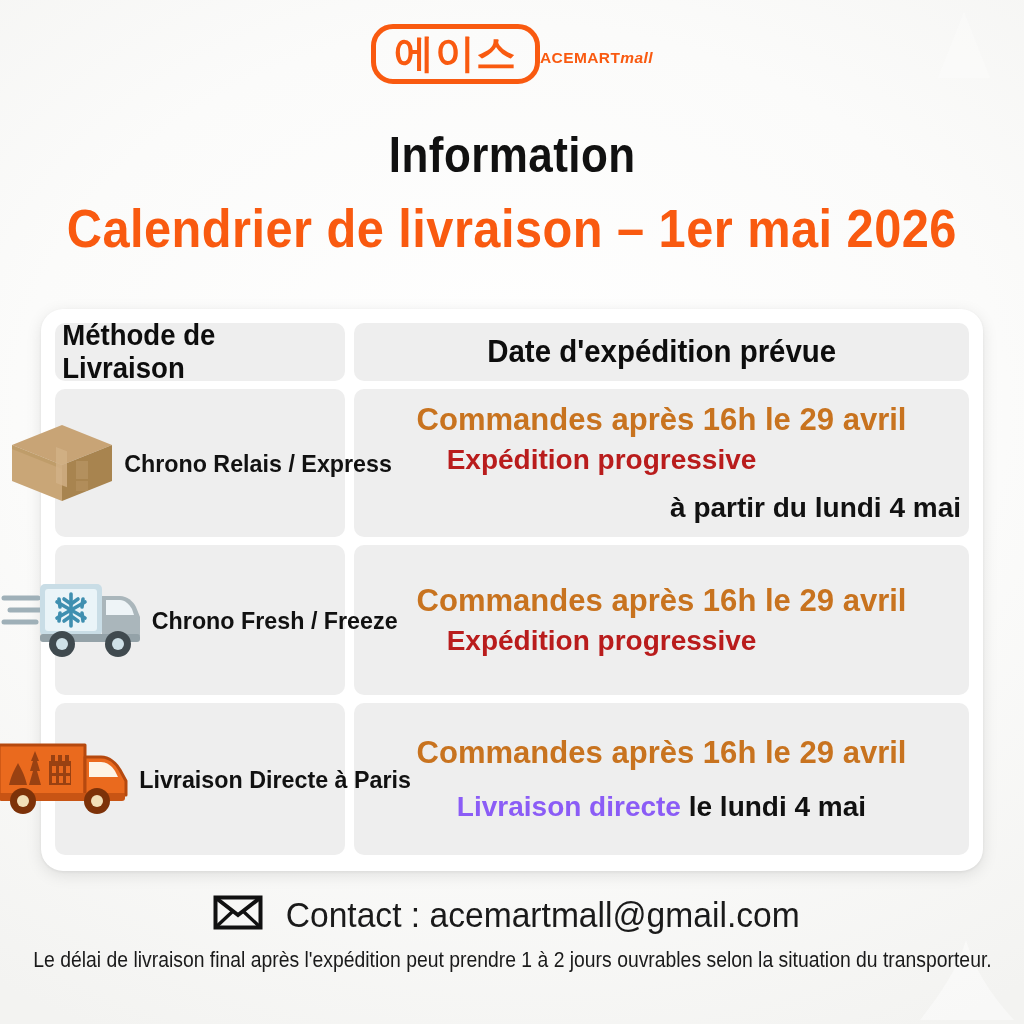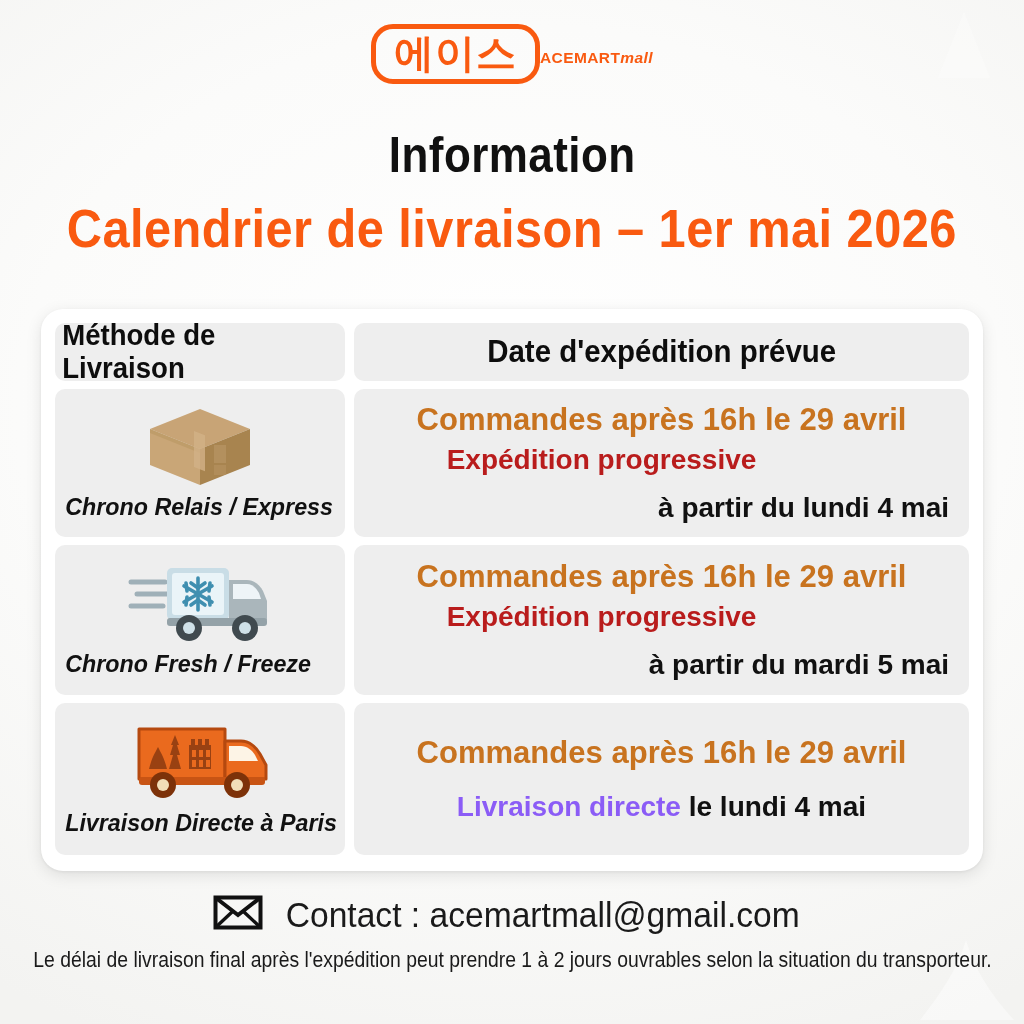--- a/index.html
+++ b/index.html
@@ -129,24 +129,24 @@
     font-weight: 700;
     color: #0d0d0d;
     font-size: 29px;
     transform: scaleX(.95);
   }
   .head-text.wide { font-size: 31px; }
 
   
   .method-cell {
     display: flex;
-    flex-direction: column;
+    flex-direction: row;
+    align-items: center;
     justify-content: center;
     padding: 8px 6px 10px;
-    font-style: italic;
   }
   .method-icon {
     height: 86px;
     display: flex;
     align-items: center;
     justify-content: center;
   }
   .method-label {
     margin-top: 4px;
     font-family: "Liberation Sans Narrow", "Liberation Sans", sans-serif;
@@ -155,21 +155,21 @@
     color: #111111;
     white-space: nowrap;
     transform: scaleX(.97);
   }
 
   
   .date-cell {
     display: flex;
     flex-direction: column;
     justify-content: center;
-    padding: 12px 20px 14px;
+    padding: 12px 8px 14px;
   }
   .d-line1 {
     font-family: "Liberation Sans Narrow", "Liberation Sans", sans-serif;
     font-weight: 700;
     font-size: 32px;
     color: #c8731f;
     text-align: center;
     white-space: nowrap;
     transform: scaleX(.97);
   }
@@ -320,21 +320,20 @@
               <circle cx="64" cy="68" r="6" fill="#cfe1e8"></circle>
             <circle cx="120" cy="68" r="13" fill="#404a4f"></circle>
               <circle cx="120" cy="68" r="6" fill="#cfe1e8"></circle>
           </svg>
         </div>
         <div class="method-label">Chrono Fresh / Freeze</div>
       </div>
       <div class="cell date-cell">
         <div class="d-line1">Commandes après 16h le 29 avril</div>
         <div class="d-line2">Expédition progressive</div>
-        <div class="d-line3">à partir du mardi 5 mai</div>
       </div>
     </div>
 
     <div class="row row-3">
       <div class="cell method-cell">
         <div class="method-icon">
           <svg width="150" height="86" viewBox="0 0 150 86">
             <path d="M14 10 h86 v50 h-86 z" fill="#ea6a1e" stroke="#b5490f" stroke-width="3" stroke-linejoin="round" rx="4"></path>
             <path d="M100 22 h16 c8 0 15 6 19 13 l6 11 v14 h-41 z" fill="#ea6a1e" stroke="#b5490f" stroke-width="3" stroke-linejoin="round"></path>
             <path d="M104 27 h12 c6 0 11 4 14 9 l3 6 h-29 z" fill="#fdf4e6"></path>

